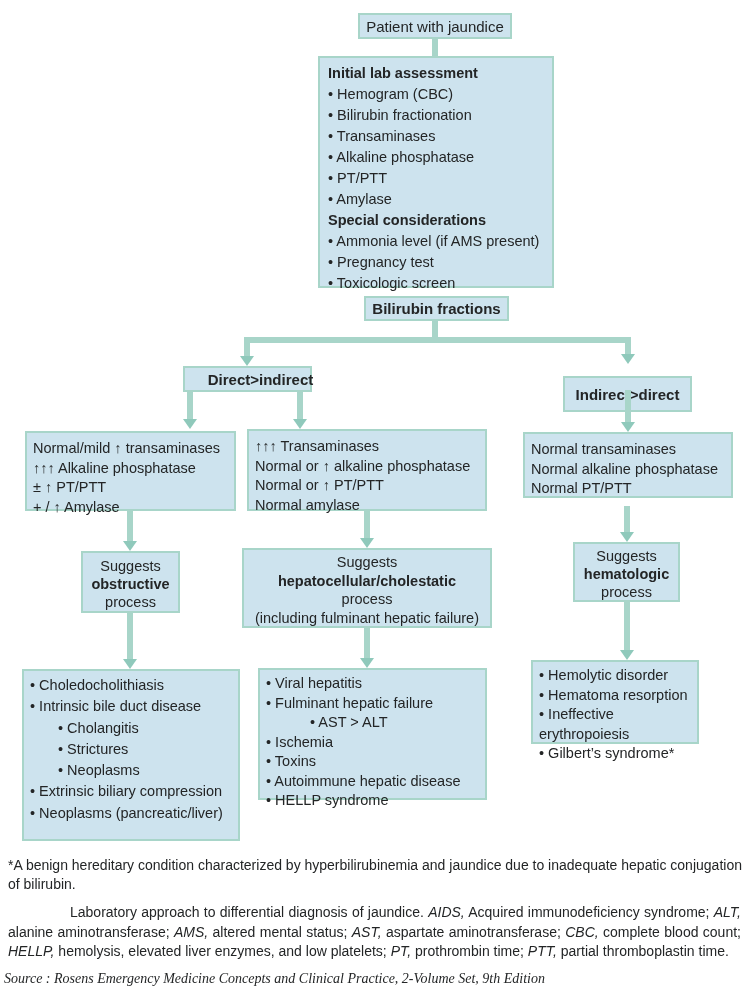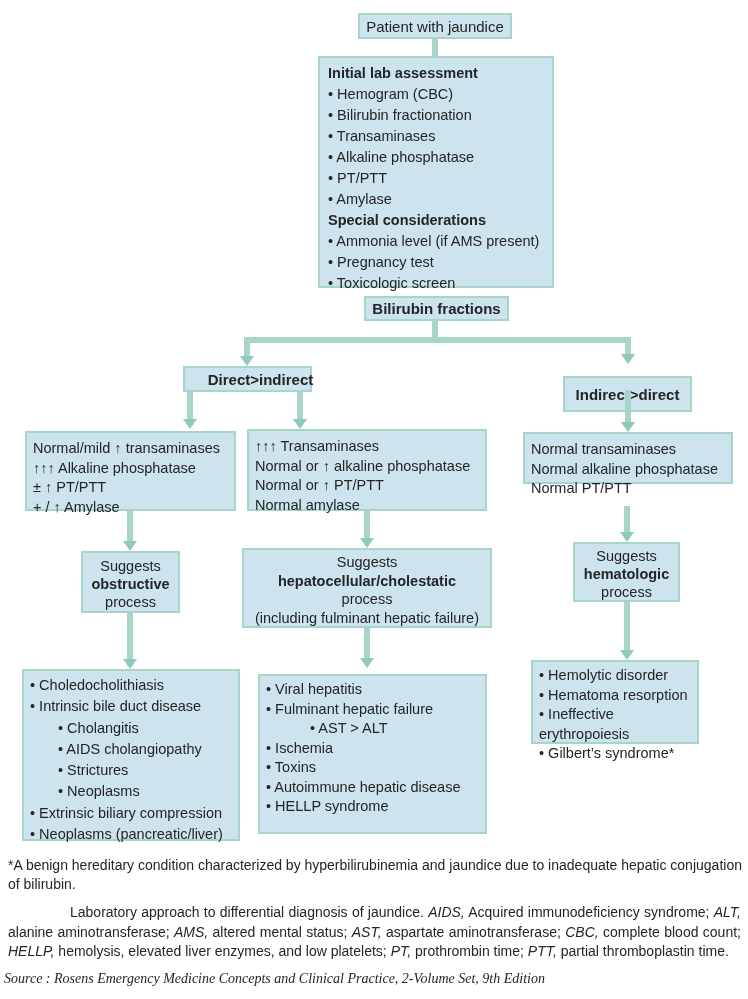--- a/index.html
+++ b/index.html
@@ -31,30 +31,30 @@
        border-top:10px solid var(--arrow);}
   
   #patient{left:358px; top:13px; width:154px; height:26px;}
   #initial{left:318px; top:56px; width:236px; height:232px; font-size:14.5px; padding:5px 8px;}
   #initial .fline{line-height:21px;}
   #bilirubin{left:364px; top:296px; width:145px; height:25px;}
   #direct{left:183px; top:366px; width:129px; height:26px;padding-left:26px;}
   #indirect{left:563px; top:376px; width:129px; height:36px;}
   #lab1{left:25px;  top:431px; width:211px; height:80px;}
   #lab2{left:247px; top:429px; width:240px; height:82px;}
-  #lab3{left:523px; top:432px; width:210px; height:52px;}
+  #lab3{left:523px; top:432px; width:210px; height:66px;}
   #sug1{left:81px;  top:551px; width:99px;  height:62px; font-size:14.5px; padding-top:4px;}
   #sug1 .fline{line-height:18px;}
   #sug2{left:242px; top:548px; width:250px; height:80px; font-size:14.5px; padding-top:3px;}
   #sug2 .fline{line-height:18.5px;}
   #sug3{left:573px; top:542px; width:107px; height:60px; font-size:14.5px; padding-top:3px;}
   #sug3 .fline{line-height:18px;}
   #dx1{left:22px;  top:669px; width:218px; height:172px;}
   #dx1 .fline{line-height:21.3px;}
-  #dx2{left:258px; top:668px; width:229px; height:160px;margin-top:6px;}
+  #dx2{left:258px; top:668px; width:229px; height:132px;}
   #dx2 .fline{line-height:19.5px;}
   #dx3{left:531px; top:660px; width:168px; height:84px;}
   #dx3 .fline{line-height:19.5px;}
   
   .footnote{position:absolute; left:8px; top:856px; width:734px; font-size:14px; line-height:19px;}
   .caption{position:absolute; left:8px; top:903px; width:733px; font-size:14px; line-height:19.5px;
            text-align:justify; text-indent:62px;}
   .caption .i{font-style:italic;}
   .source{position:absolute; left:4px; top:971px; width:740px; font-size:14px;
           font-family:"Liberation Serif", serif;font-style:italic;}
@@ -130,21 +130,20 @@
   <div class="box center" id="sug3">
       <div class="fline">Suggests</div>
       <div class="fline b">hematologic</div>
       <div class="fline">process</div>
     </div>
 
   <div class="box listbox" id="dx1">
       <div class="fline">• Choledocholithiasis</div>
       <div class="fline">• Intrinsic bile duct disease</div>
       <div class="fline ind1">• Cholangitis</div>
-      <div class="fline ind1">• AIDS cholangiopathy</div>
       <div class="fline ind1">• Strictures</div>
       <div class="fline ind1">• Neoplasms</div>
       <div class="fline">• Extrinsic biliary compression</div>
       <div class="fline">• Neoplasms (pancreatic/liver)</div>
     </div>
 
   <div class="box listbox" id="dx2">
       <div class="fline">• Viral hepatitis</div>
       <div class="fline">• Fulminant hepatic failure</div>
       <div class="fline ind2">• AST &gt; ALT</div>

